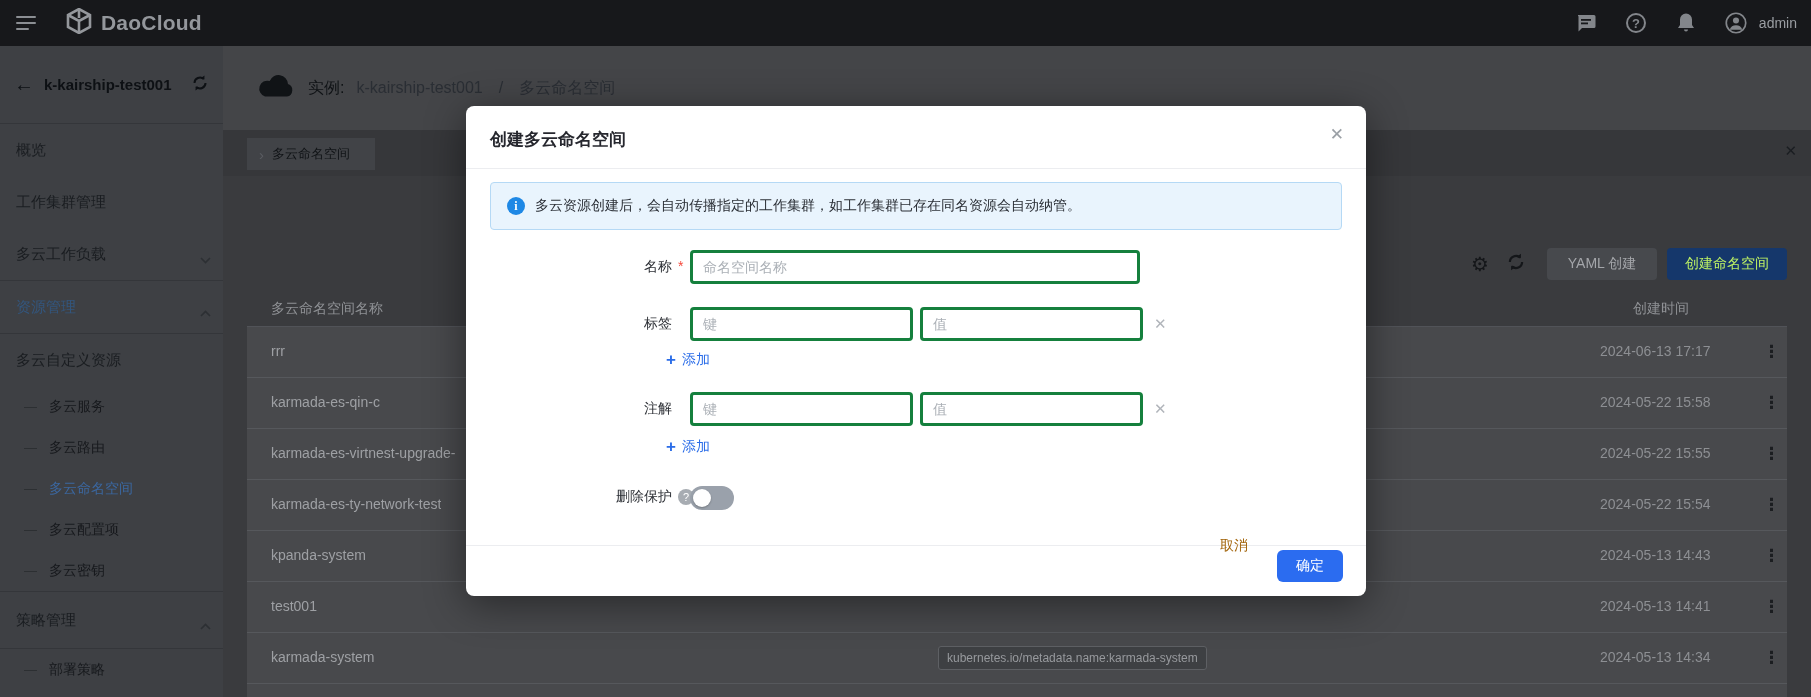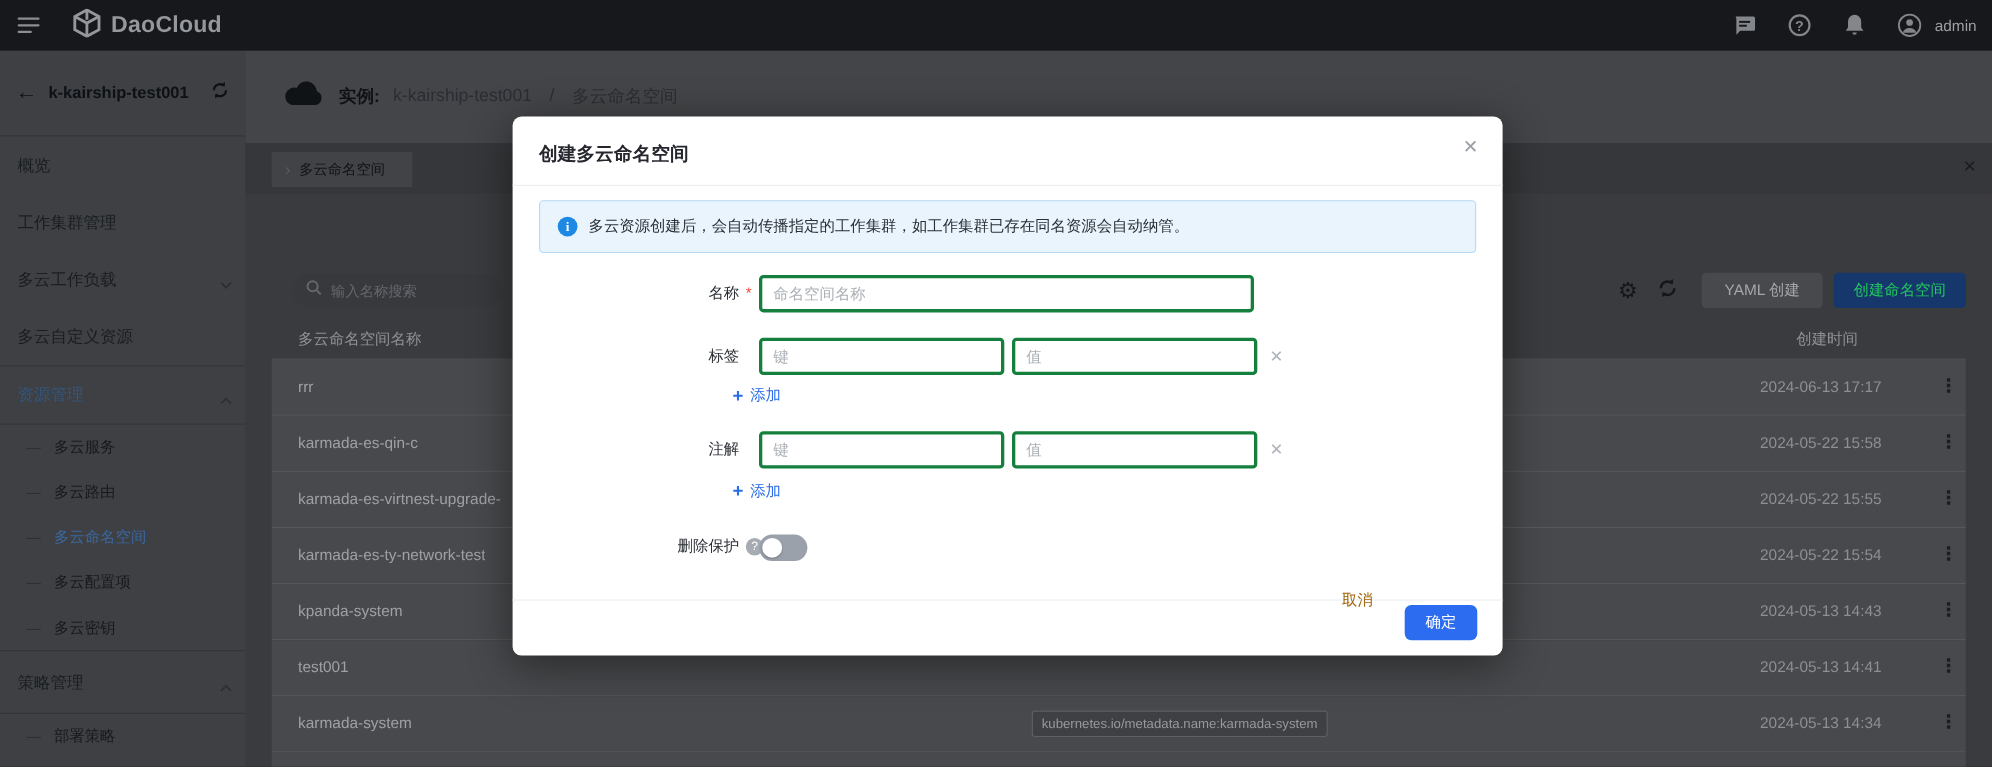--- a/index.html
+++ b/index.html
@@ -35,42 +35,42 @@
   .dash { color:#2b2d31; font-size:13px; }
   .sec-res { border-top:1px solid #34363a; border-bottom:1px solid #34363a; color:#33567e; }
   .sec-pol { border-top:1px solid #34363a; border-bottom:1px solid #34363a; }
   .ssub.active { color:#3b67a0; }
   .chev { position:absolute; right:12px; top:50%; margin-top:-4px; }
 
   
   .main { position:absolute; left:223px; top:46px; width:1588px; height:651px; }
   .main-header { position:absolute; left:0; top:0; width:1588px; height:84px; background:#444548;
                  display:flex; align-items:center; padding-left:33px; gap:12px; }
-  .mh-label { color:#0f1215; font-size:16px; font-weight:bold; }
+  .mh-label { color:#0f1215; font-size:16px; font-weight:normal; }
   .mh-val { color:#2a2e34; font-size:16px; }
   .mh-sep { color:#2a2e34; font-size:16px; padding:0 4px; }
   .tabbar { position:absolute; left:0; top:84px; width:1588px; height:46px; background:#36373a; }
   .tab { position:absolute; left:24px; top:8px; width:128px; height:32px; background:#414347;
          display:flex; align-items:center; gap:8px; padding-left:12px; cursor:pointer; }
   .tab-chev { color:#5a5d62; font-size:15px; }
   .tab-label { color:#101316; font-size:13px; }
   .tab-close { position:absolute; right:14px; top:12px; color:#1a1d21; font-size:15px; cursor:pointer; }
 
   .content { position:absolute; left:0; top:130px; width:1588px; height:521px; background:#3a3b3e; }
   .search-pill { position:absolute; left:43px; top:73px; width:190px; height:30px; border-radius:15px;
                  background:#37393d; display:flex; align-items:center; padding-left:12px; gap:8px; }
   .search-pill input { background:transparent; border:none; outline:none; color:#8d9094; font-size:13px; width:140px;
                        font-family:inherit; }
   .search-pill input::placeholder { color:#64676c; }
   .tool-icons { position:absolute; right:0; top:72px; width:360px; height:32px; display:flex; align-items:center; }
   .gear { position:absolute; left:20px; color:#141619; font-size:20px; cursor:pointer; }
   .refr { position:absolute; left:55px; cursor:pointer; }
   .btn-yaml { position:absolute; left:96px; width:110px; height:32px; background:#47494d; color:#a4a6aa;
               font-size:14px; border:none; border-radius:4px; cursor:pointer; font-family:inherit; }
-  .btn-create { position:absolute; left:216px; width:120px; height:32px; background:#15376b; color:#22c55e;
+  .btn-create { position:absolute; left:216px; width:120px; height:32px; background:#15376b; color:#bef264;
                 font-size:14px; border:none; border-radius:4px; cursor:pointer; font-family:inherit; }
 
   .table { position:absolute; left:24px; top:115px; width:1540px; }
   .thead { position:relative; height:36px; border-bottom:1px solid #515358; }
   .th-name { position:absolute; left:24px; top:9px; color:#8f9195; font-size:14px; }
   .th-time { position:absolute; left:1386px; top:9px; color:#8f9195; font-size:14px; }
   .trow { position:relative; height:51px; background:#48494c; border-bottom:1px solid #56585c; cursor:pointer; }
   .c-name { position:absolute; left:24px; top:16px; color:#9ea0a4; font-size:14px; max-width:430px;
             white-space:nowrap; overflow:hidden; }
   .c-chip { position:absolute; left:691px; top:13px; background:#3e4043; border:1px solid #5e6064; border-radius:3px;
@@ -185,31 +185,31 @@
         <span>工作集群管理</span>
       </div>
       <div class="sitem h52">
         <span>多云工作负载</span>
         <span class="chev">
           <svg width="11" height="7" viewBox="0 0 11 7">
               <path d="M1 1l4.5 4.5L10 1" fill="none" stroke="#2c2f33" stroke-width="1.6"></path>
             </svg>
         </span>
       </div>
-      <div class="sitem h52">
-        <span>多云自定义资源</span>
-      </div>
       <div class="sitem h54 sec-res">
         <span>资源管理</span>
         <span class="chev">
           <svg width="11" height="7" viewBox="0 0 11 7">
               <path d="M1 6l4.5-4.5L10 6" fill="none" stroke="#2c2f33" stroke-width="1.6"></path>
             </svg>
         </span>
       </div>
+      <div class="sitem h52">
+        <span>多云自定义资源</span>
+      </div>
       <div class="ssub">
         <span class="dash">—</span>
         <span>多云服务</span>
       </div>
       <div class="ssub">
         <span class="dash">—</span>
         <span>多云路由</span>
       </div>
       <div class="ssub active">
         <span class="dash">—</span>
@@ -255,29 +255,20 @@
     <div class="tabbar">
       <div class="tab">
         <span class="tab-chev">›</span>
         <span class="tab-label">多云命名空间</span>
       </div>
       <span class="tab-close">✕</span>
     </div>
 
     <div class="content">
 
-      <div class="search-pill">
-        <span>
-          <svg width="15" height="15" viewBox="0 0 15 15">
-            <circle cx="6.2" cy="6.2" r="4.6" fill="none" stroke="#64676c" stroke-width="1.8"></circle>
-            <line x1="9.8" y1="9.8" x2="13.6" y2="13.6" stroke="#64676c" stroke-width="1.8"></line>
-          </svg>
-        </span>
-        <input placeholder="输入名称搜索" style="">
-      </div>
 
       <div class="tool-icons">
         <span class="gear">⚙</span>
         <span class="refr">
           <svg width="20" height="20" viewBox="0 0 18 18">
             <path d="M3.5 9a5.5 5.5 0 0 1 9.2-4" fill="none" stroke="#141619" stroke-width="2"></path>
             <path d="M13.5 1.5 L13.3 5.6 L9.4 4.4 Z" fill="#141619"></path>
             <path d="M14.5 9a5.5 5.5 0 0 1-9.2 4" fill="none" stroke="#141619" stroke-width="2"></path>
             <path d="M4.5 16.5 L4.7 12.4 L8.6 13.6 Z" fill="#141619"></path>
           </svg>

